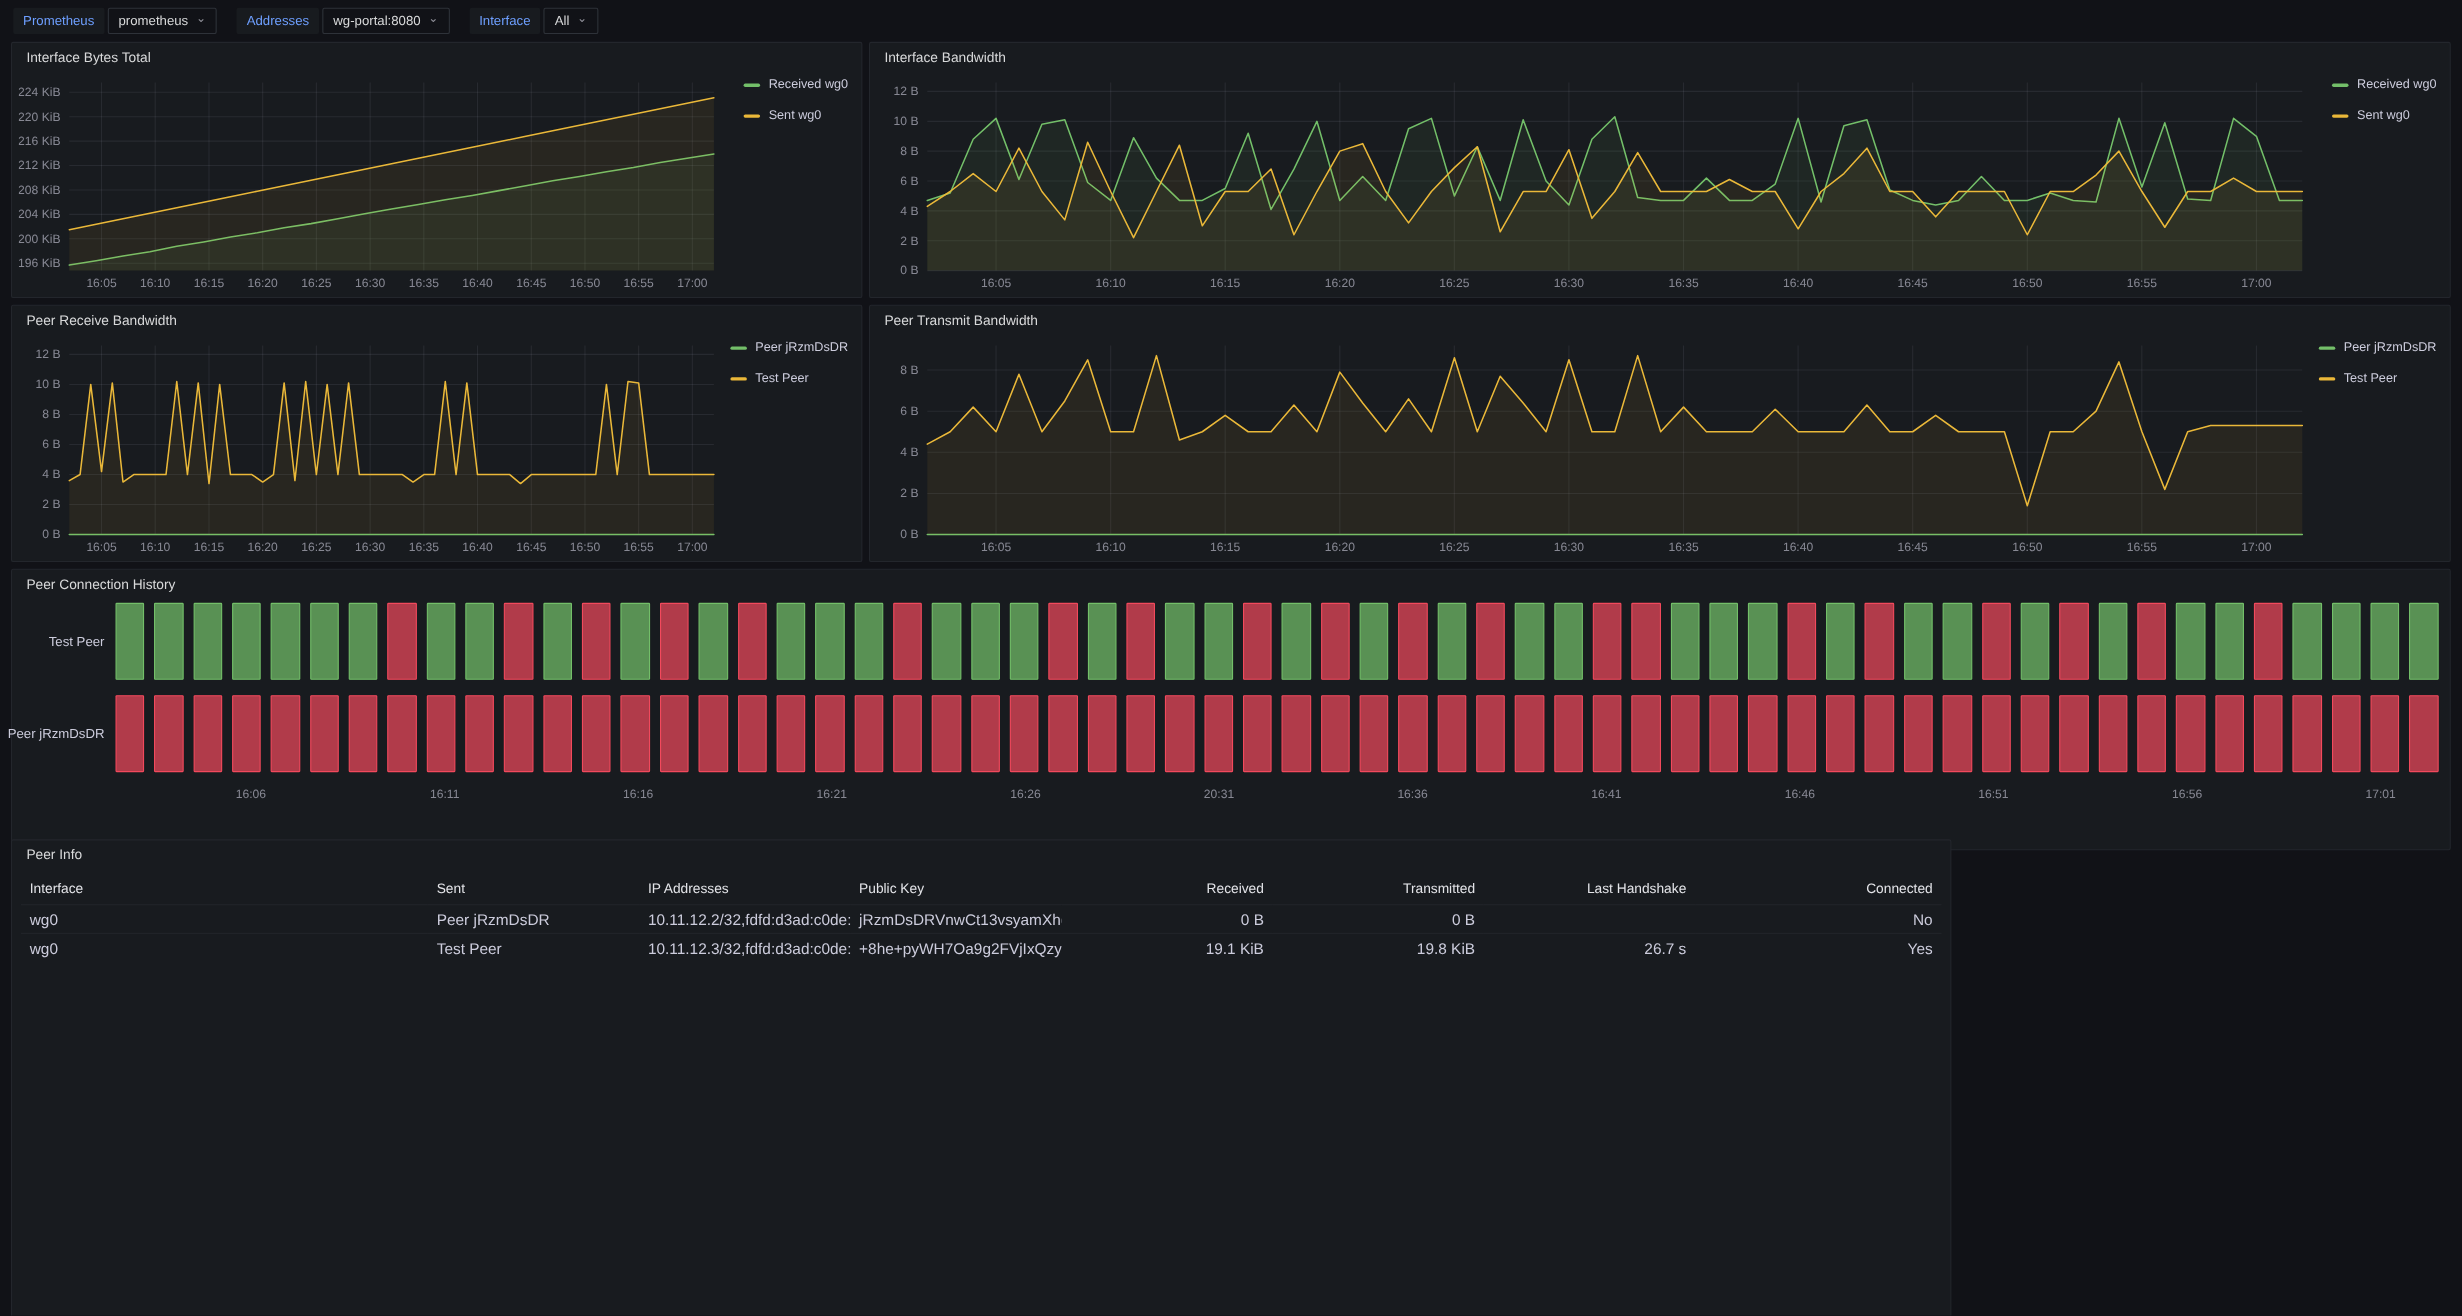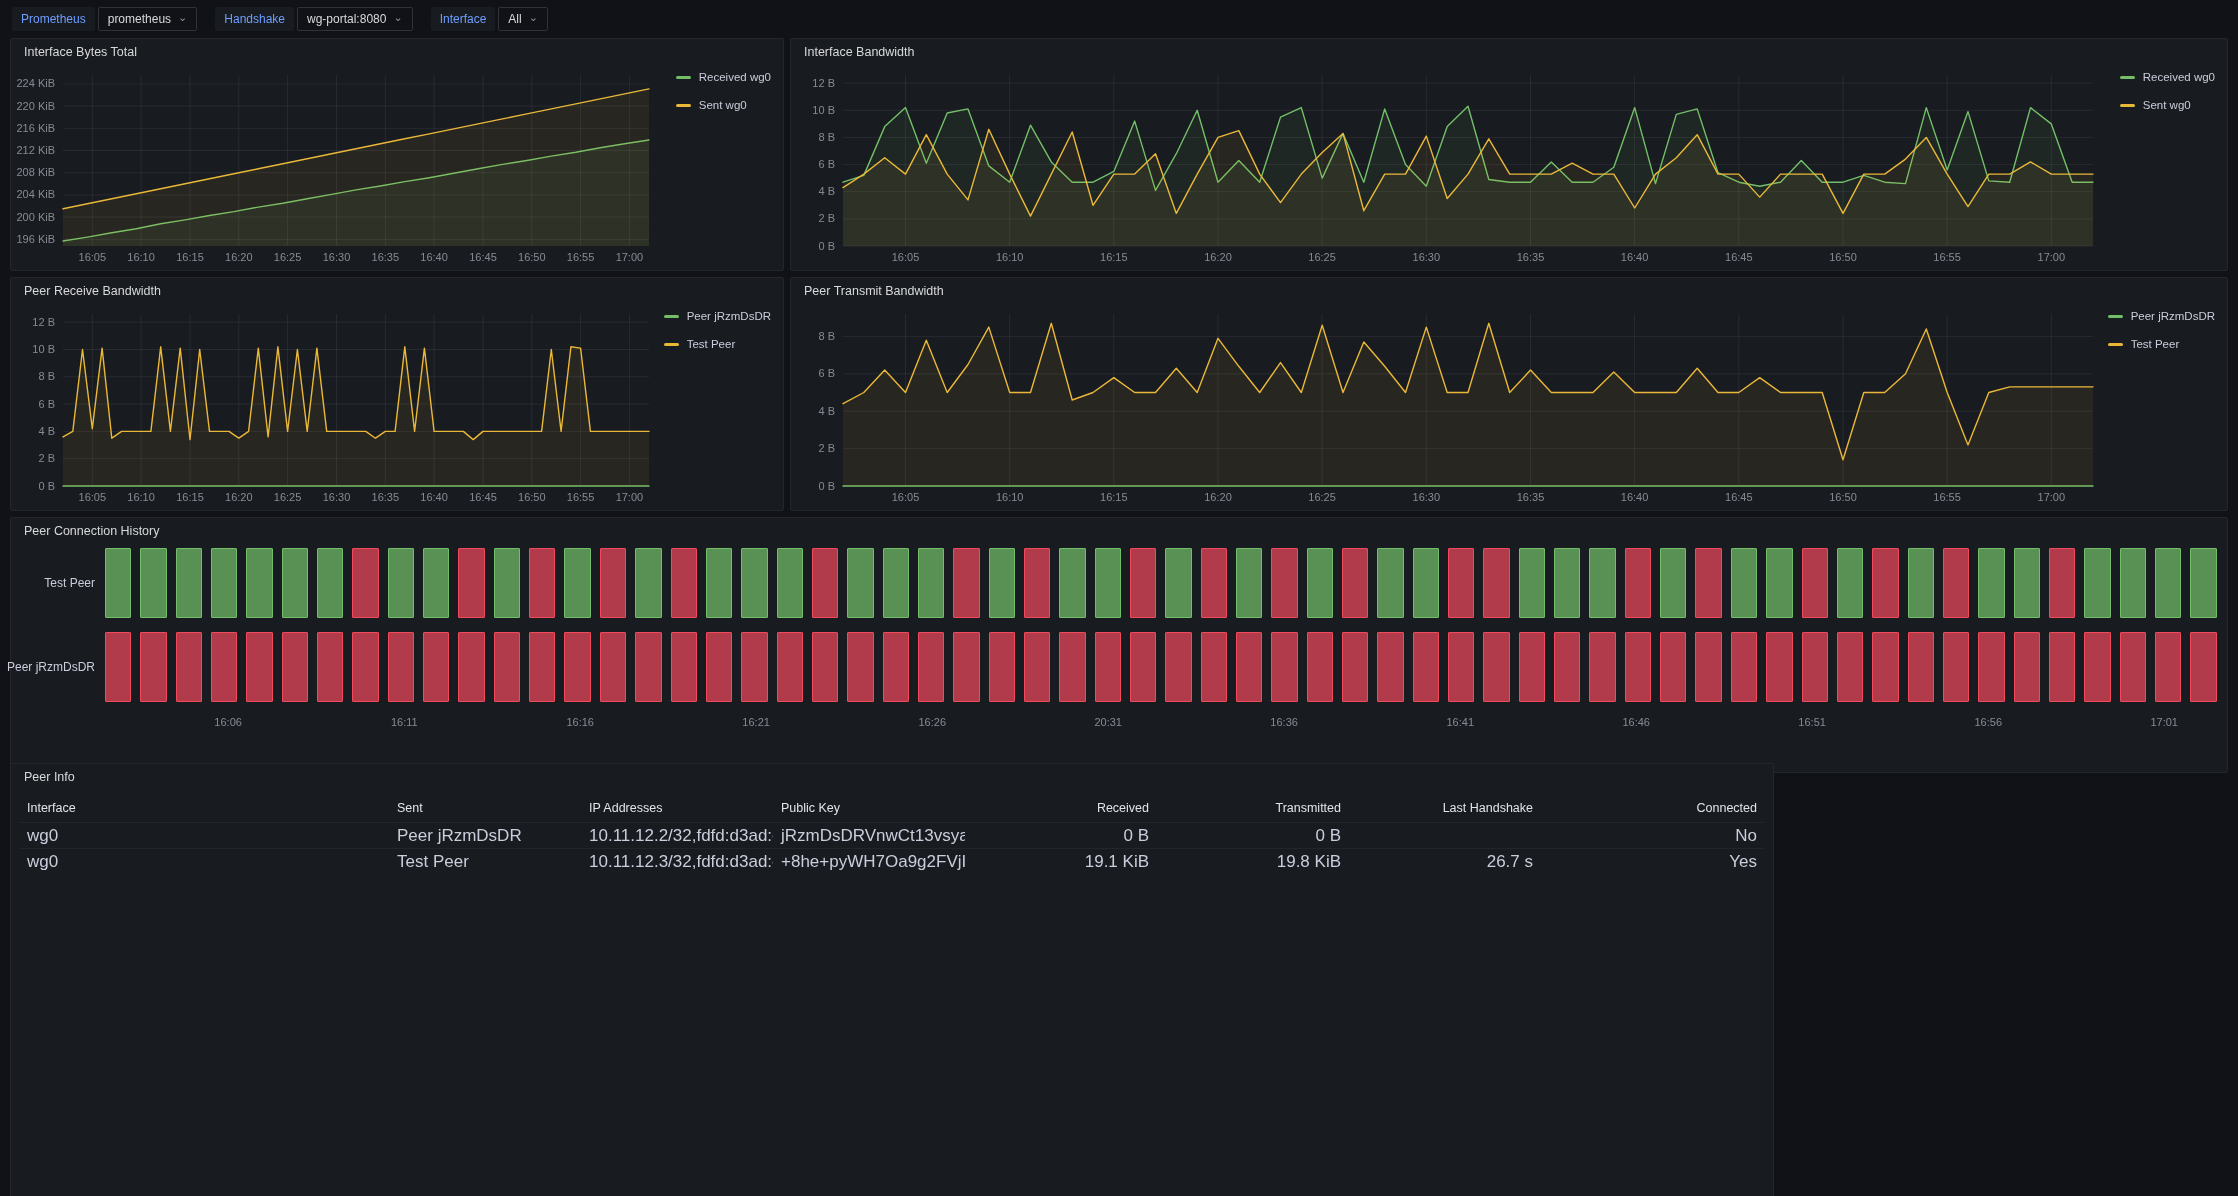--- a/index.html
+++ b/index.html
@@ -50,42 +50,42 @@
   .hist-x{position:relative;height:16px;margin-left:86px;}
   .hist-x span{position:absolute;transform:translateX(-50%);font-size:11px;color:rgba(204,204,220,0.62);top:0;}
   
   .ptable-wrap{position:absolute;left:8px;right:8px;top:30px;}
   table.ptable{width:100%;border-collapse:collapse;table-layout:fixed;}
   .ptable th{
     height:28px;font-size:12.5px;font-weight:500;color:#e3e4e8;text-align:left;
     padding:0 8px;white-space:nowrap;overflow:hidden;cursor:pointer;
   }
   .ptable td{
-    height:25px;font-size:17px;color:#ccccdc;padding:0 8px;
+    height:25px;font-size:14px;color:#ccccdc;padding:0 8px;
     white-space:nowrap;overflow:hidden;border-top:1px solid rgba(204,204,220,0.06);
   }
   .ptable th.r,.ptable td.r{text-align:right;}
   .cell-no{color:#F2495C;}
   .cell-yes{color:#73BF69;}
 </style>
 </head>
 <body>
 
 <div>
 
   <div class="topnav">
     <div class="var-group">
       <div class="var-label">Prometheus</div>
       <button class="var-value">
         <span>prometheus</span>
         <span class="chev">⌄</span>
       </button>
     </div>
     <div class="var-group">
-      <div class="var-label">Handshake</div>
+      <div class="var-label">Addresses</div>
       <button class="var-value">
         <span>wg-portal:8080</span>
         <span class="chev">⌄</span>
       </button>
     </div>
     <div class="var-group">
       <div class="var-label">Interface</div>
       <button class="var-value">
         <span>All</span>
         <span class="chev">⌄</span>

